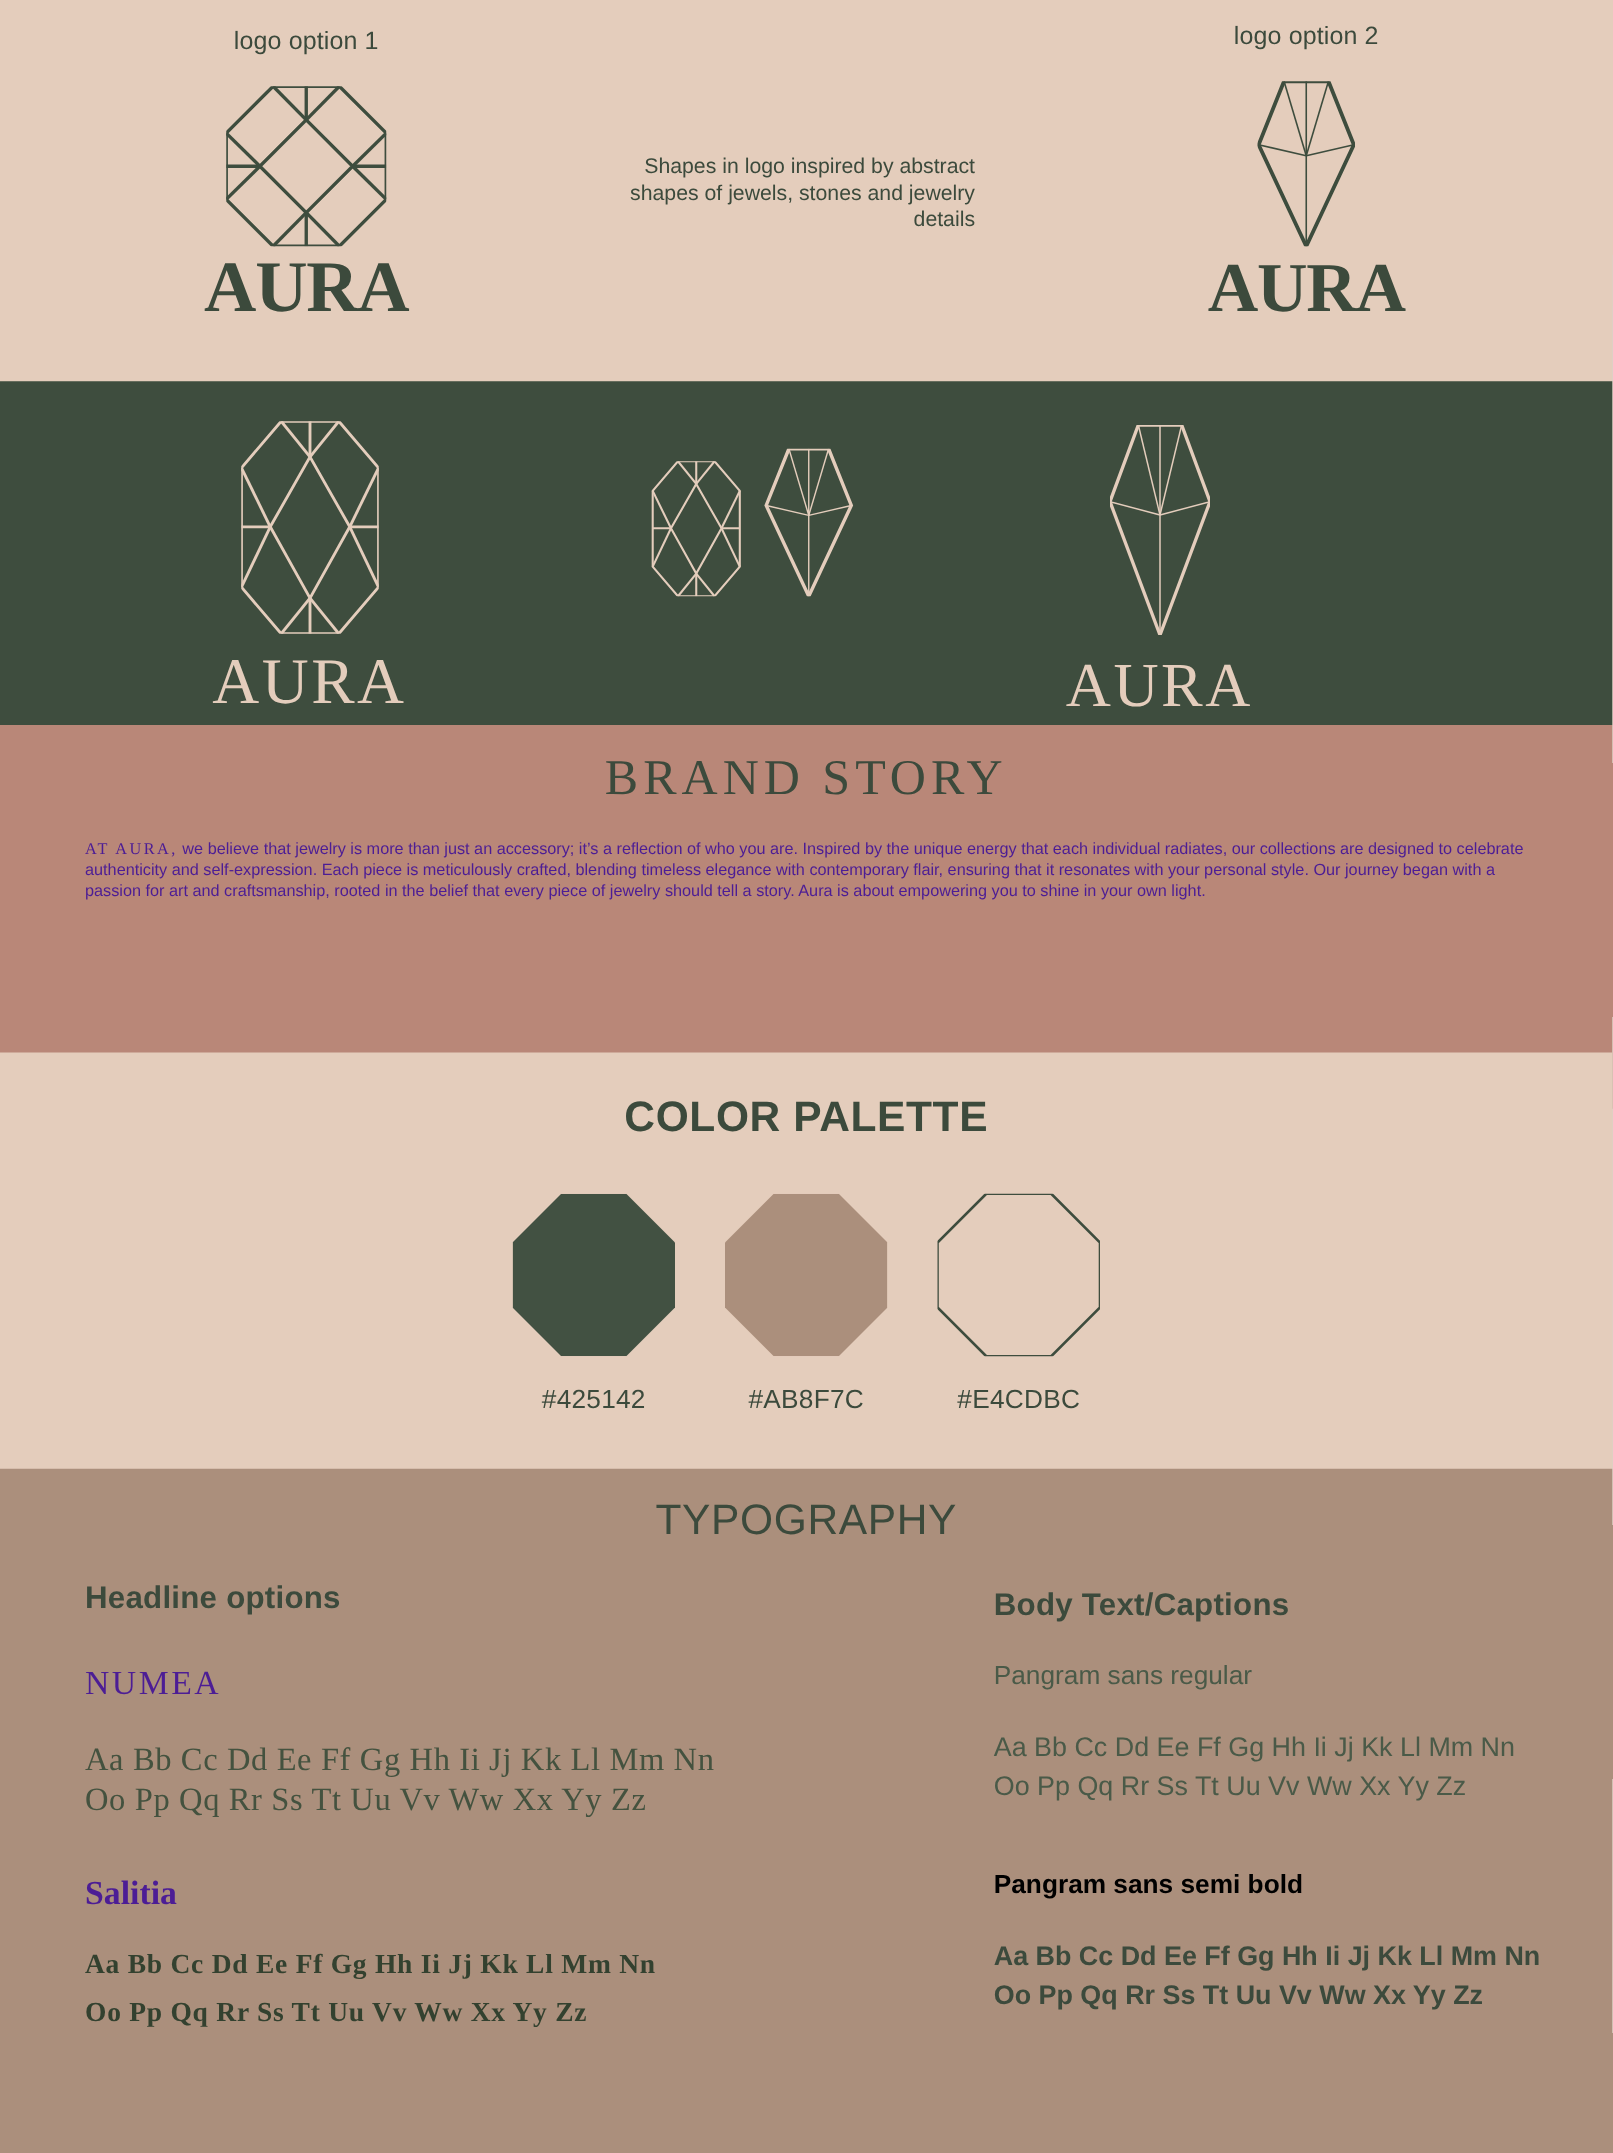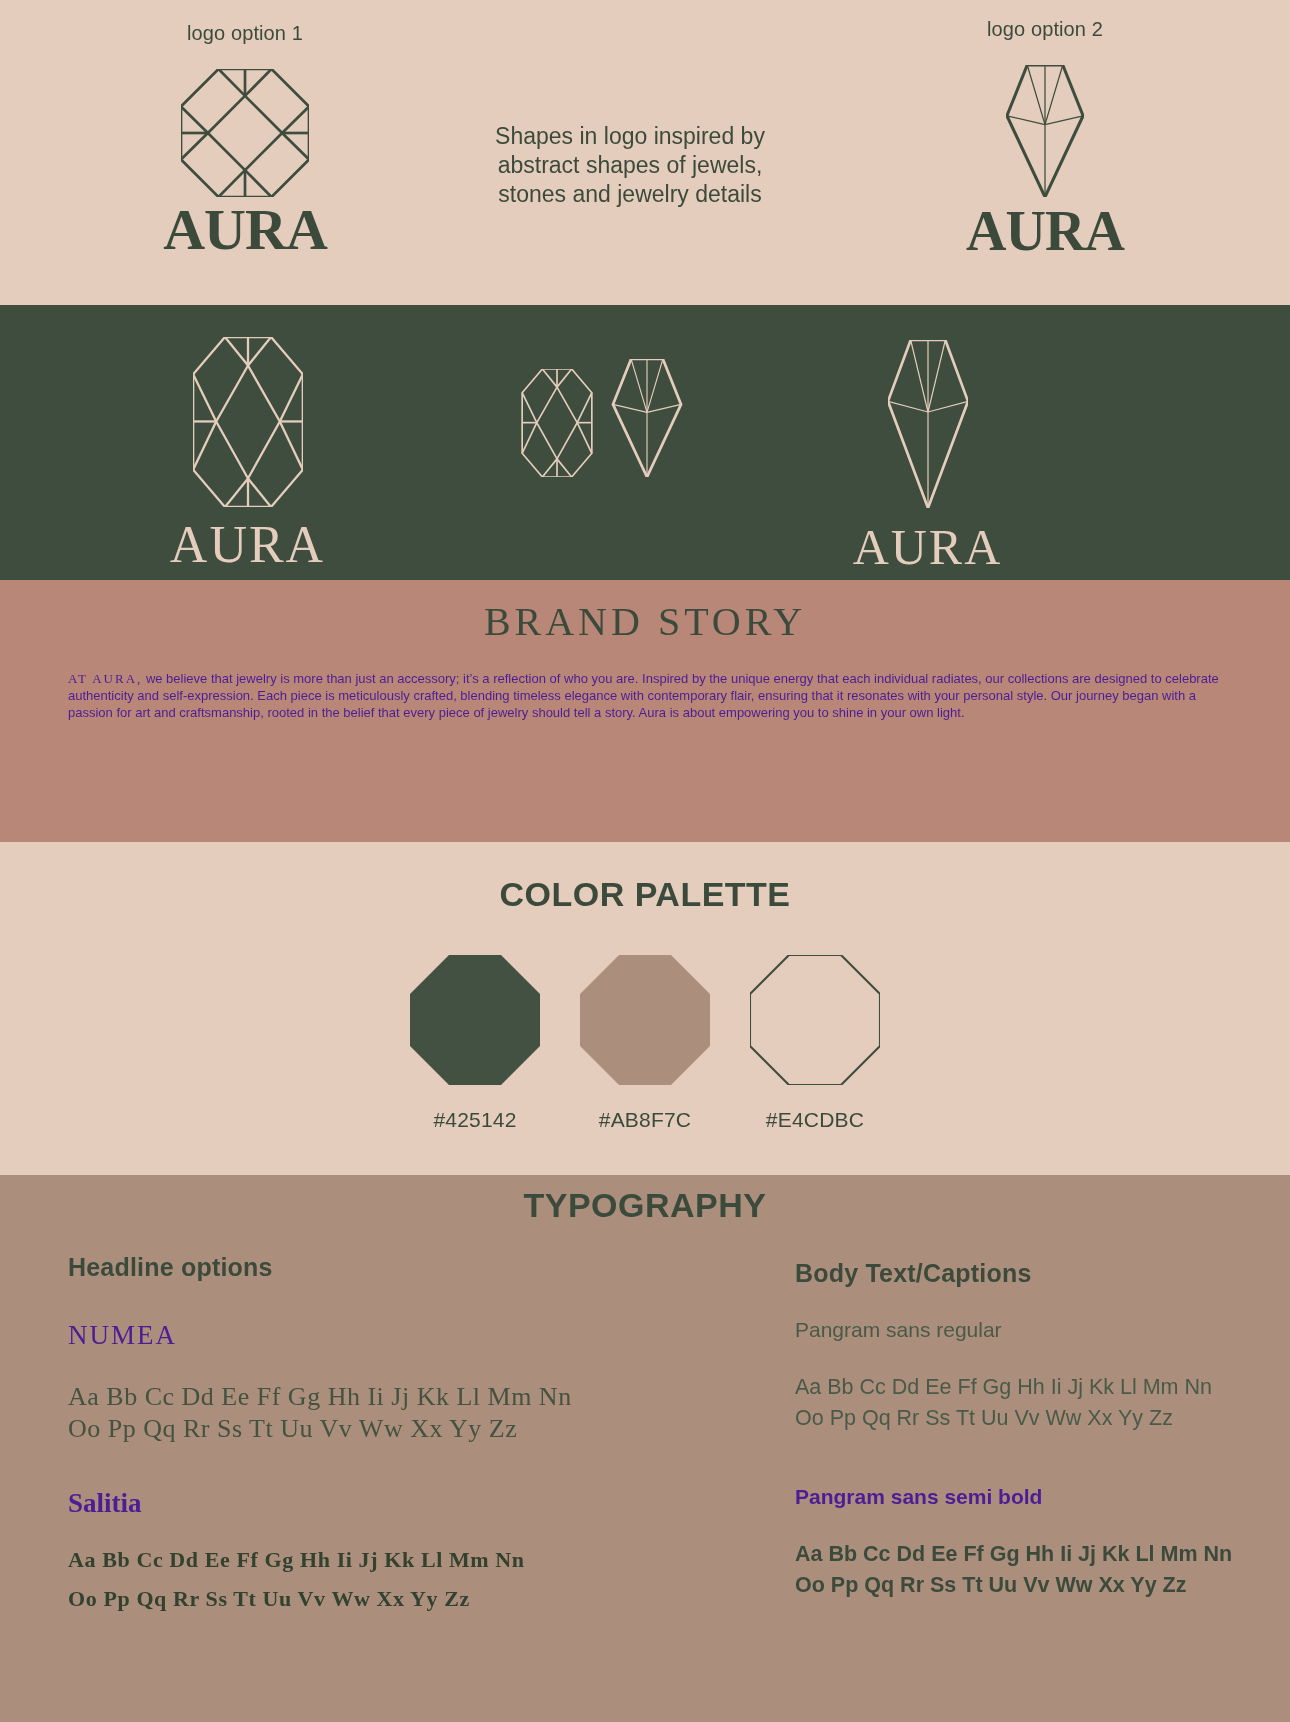--- a/index.html
+++ b/index.html
@@ -18,21 +18,21 @@
   }
   .logo-col { position:absolute; text-align:center; }
   .logo-col .caption {
     font-size:20px; color:#3c4a3c; letter-spacing:.1px; font-weight:400;
     white-space:nowrap;
   }
   .col-1 { left:100px; top:22px; width:290px; }
   .col-2 { left:900px; top:18px; width:290px; }
   .center-note {
     position:absolute; left:480px; top:122px; width:300px;
-    font-size:23px; line-height:1.27; color:#3c4a3c; text-align:center;
+    font-size:17px; line-height:1.27; color:#3c4a3c; text-align:right;
   }
   .mark-wrap { margin-top:24px; display:flex; justify-content:center; }
   .wordmark {
     font-family:"Liberation Serif", serif;
     font-weight:700; color:#3c4a3c;
     letter-spacing:-1px;
     line-height:1;
   }
   .col-1 .wordmark { font-size:58px; margin-top:4px; }
   .col-2 .wordmark { font-size:56px; margin-top:6px; }
@@ -99,22 +99,22 @@
   .swatch .hex {
     margin-top:23px; font-size:21px; color:#3c4a3c; letter-spacing:.2px;
   }
 
   
   .sec-type {
     position:absolute; left:0; top:1175px; width:1290px; height:547px;
     background:#AB8F7C;
   }
   .type-title {
-    text-align:center; padding-top:11px;
-    font-size:34px; font-weight:700; letter-spacing:.5px; color:#3c4a3c;
+    text-align:center; padding-top:22px;
+    font-size:34px; font-weight:400; letter-spacing:.5px; color:#3c4a3c;
   }
   .type-cols { position:relative; margin-top:28px; height:420px; }
   .tcol { position:absolute; }
   .tcol-left  { left:68px; top:0; width:600px; }
   .tcol-right { left:795px; top:6px; width:440px; }
   .t-head {
     font-size:25px; font-weight:700; color:#3c4a3c; letter-spacing:.2px;
   }
   .t-name-display {
     font-family:"Liberation Serif", serif;
@@ -131,21 +131,21 @@
   }
   .t-alpha-serif {
     font-family:"Liberation Serif", serif;
     font-size:22px; font-weight:700; color:#33412f;
     line-height:1.75; letter-spacing:.6px;
   }
   .t-name-sans {
     font-size:21px; color:#4a5a48; font-weight:400;
   }
   .t-name-sans-bold {
-    font-size:21px; color:#4c1d95; font-weight:700;
+    font-size:21px; color:#000000; font-weight:700;
   }
   .t-alpha-sans {
     font-size:21.5px; color:#4a5a48; line-height:1.42; white-space:nowrap;
   }
   .t-alpha-sans-bold {
     font-size:21.5px; color:#3c4a3c; font-weight:700;
     line-height:1.42; white-space:nowrap;
   } .sp-22 { height:22px; }
   .sp-30 { height:30px; } .sp-38 { height:38px; }
   .sp-44 { height:44px; } .sp-52 { height:52px; }

